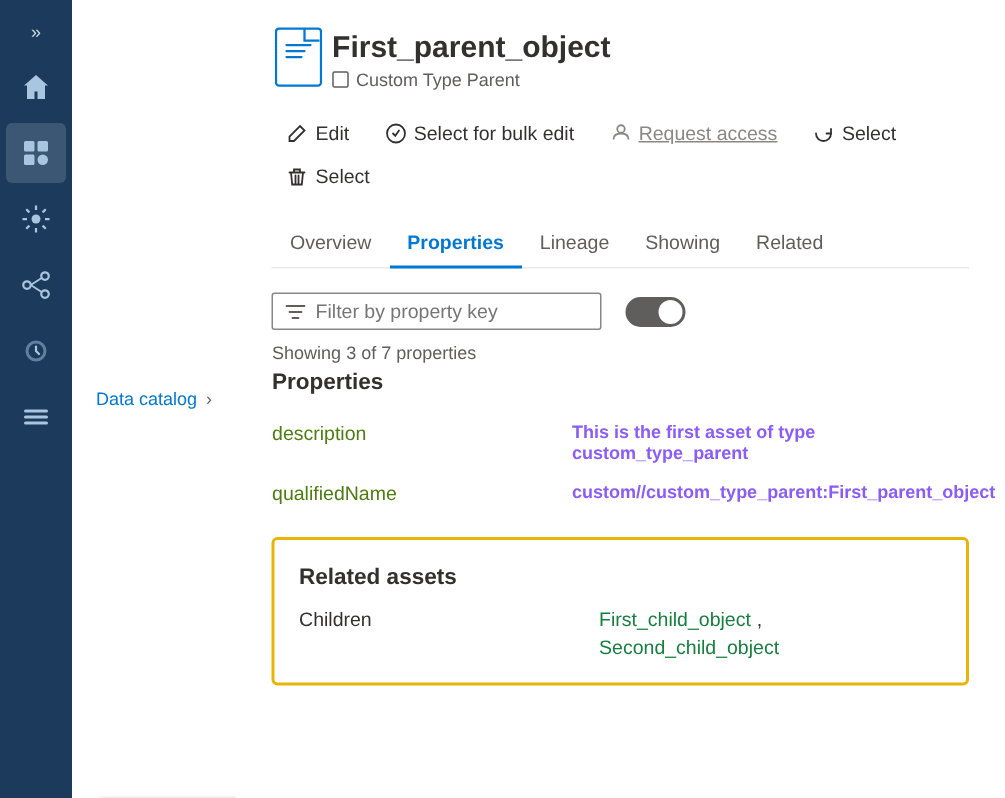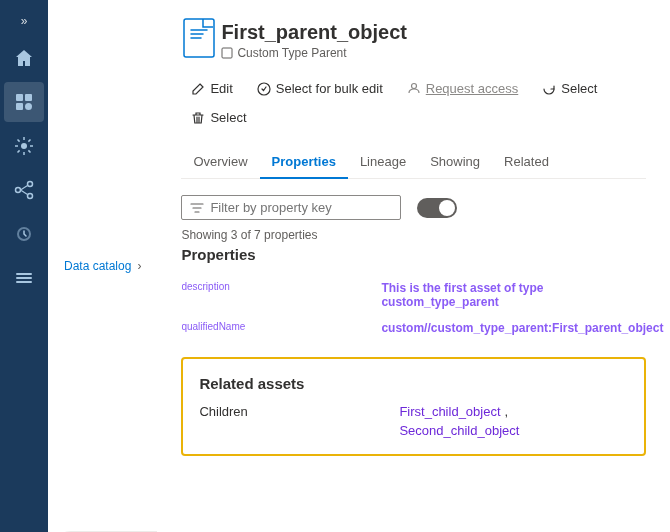--- a/index.html
+++ b/index.html
@@ -185,22 +185,22 @@
     }
     .property-row {
       display: flex;
       align-items: flex-start;
       padding: 6px 0;
       gap: 40px;
     }
     .property-key {
       width: 160px;
       flex-shrink: 0;
-      color: #8b5cf6;
-      font-size: 10px;
+      color: #4d7c0f;
+      font-size: 13px;
     }
     .property-value {
       color: #8b5cf6;
       font-size: 12px;
       font-weight: bold;
     }
 
     
     .related-assets-box {
       border: 2px solid #eab308;
@@ -221,21 +221,21 @@
       width: 160px;
       flex-shrink: 0;
       font-size: 13px;
     }
     .related-links {
       display: flex;
       gap: 4px;
       flex-wrap: wrap;
     }
     .related-link {
-      color: #6d28d9;
+      color: #15803d;
       text-decoration: none;
       font-size: 13px;
       cursor: pointer;
     }
   </style>
 </head>
 <body>
 
 <div class="sidebar">
   <div class="sidebar-chevron">»</div>

